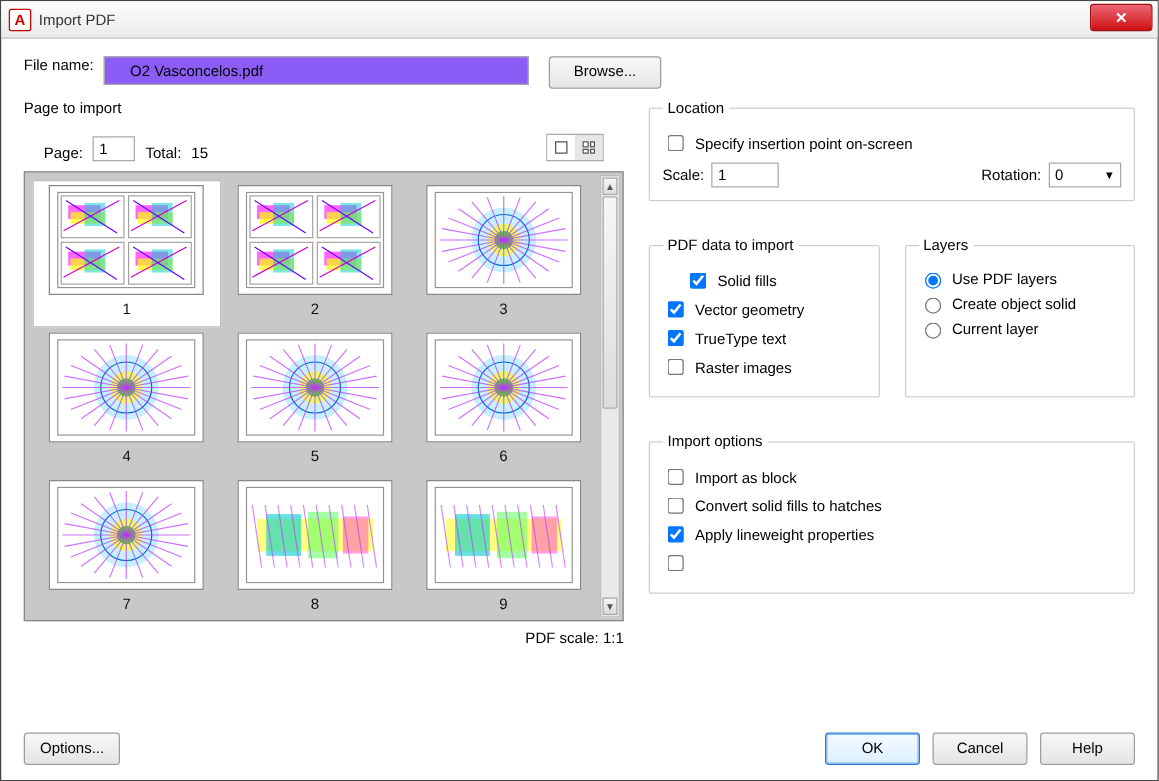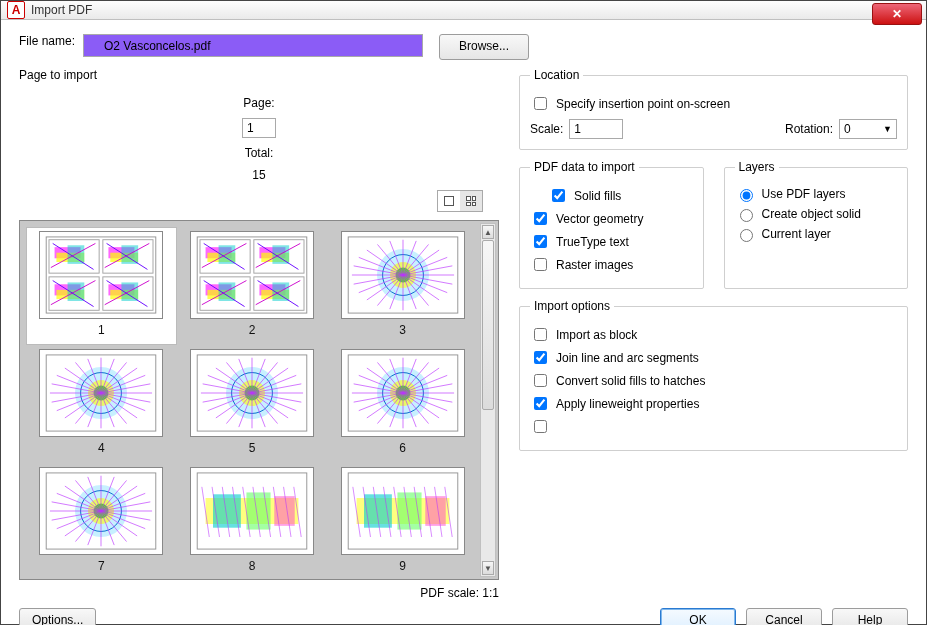--- a/index.html
+++ b/index.html
@@ -9,23 +9,23 @@
   .app-icon { width: 18px; height: 18px; background:#fff; border:1px solid #c00; display:flex; align-items:center; justify-content:center; color:#c00; font-weight:bold; font-size:12px; border-radius:2px; }
   .title-text { margin-left: 6px; color:#333; }
   .close-btn { position:absolute; right:4px; top:2px; width:50px; height:22px; background:linear-gradient(#e67, #c11); border:1px solid #911; border-radius:3px; color:#fff; display:flex; align-items:center; justify-content:center; font-weight:bold; font-size:13px; }
   .content { flex:1; padding:14px 18px 12px 18px; display:flex; flex-direction:column; gap:8px; }
   .row { display:flex; align-items:flex-start; gap:8px; }
   .filename-row label { color:#000; }
   .filename-input { flex:0 0 340px; height:23px; border:1px solid #a9a9a9; padding:2px 20px; background:#8b5cf6; }
   .browse-btn { width:90px; height:26px; border:1px solid #9c9c9c; border-radius:3px; background:linear-gradient(#f8f8f8,#e6e6e6); text-align:center; line-height:22px; margin-left:8px;}
   .main-cols { display:flex; gap:20px; flex:1; }
   .left-col { flex:0 0 480px; display:flex; flex-direction:column; }
-  .right-col { flex:1; display:flex; flex-direction:column; gap:10px; }
+  .right-col { flex:1; display:flex; flex-direction:column; gap:28px; }
   .group-title { color:#000; margin-bottom:6px; }
-  .page-ctrl { display:flex; align-items:center; gap:8px; margin:8px 16px;flex-direction:column; }
+  .page-ctrl { display:flex; align-items:flex-end; gap:8px; margin:8px 16px; }
   .page-input { width:34px; height:20px; border:1px solid #a9a9a9; padding:1px 4px; }
   .view-toggle { margin-left:auto; display:flex; border:1px solid #a9a9a9; }
   .vt-btn { width:22px; height:20px; display:flex; align-items:center; justify-content:center; background:#fff; }
   .vt-btn.active { background:#e6e6e6; }
   .vt-single { width:10px; height:10px; border:1px solid #555; }
   .vt-grid { width:10px; height:10px; display:grid; grid-template-columns:1fr 1fr; grid-template-rows:1fr 1fr; gap:1px; }
   .vt-grid div{ background:#fff; border:1px solid #555;}
   .thumbs-wrap { border:1px solid #888; background:#c8c8c8; height:360px; position:relative; padding:6px 20px 6px 6px; overflow:hidden;}
   .thumbs-grid { display:grid; grid-template-columns:repeat(3, 1fr); grid-auto-rows:118px; gap:0; }
   .thumb-cell { display:flex; flex-direction:column; align-items:center; padding:3px; border:1px solid transparent;}
@@ -462,24 +462,20 @@
           </fieldset>
         </div>
 
         <fieldset class="gbox">
           <legend>Import options</legend>
           <div class="chk-row">
               <input type="checkbox" class="cbox" style="">
               <span>Import as block</span>
             </div>
           <div class="chk-row">
-              <input type="checkbox" class="cbox" checked="" style="">
-              <span>Join line and arc segments</span>
-            </div>
-          <div class="chk-row">
               <input type="checkbox" class="cbox" style="">
               <span>Convert solid fills to hatches</span>
             </div>
           <div class="chk-row">
               <input type="checkbox" class="cbox" checked="" style="">
               <span>Apply lineweight properties</span>
             </div>
           <div class="chk-row">
               <input type="checkbox" class="cbox" style="">
             </div>

